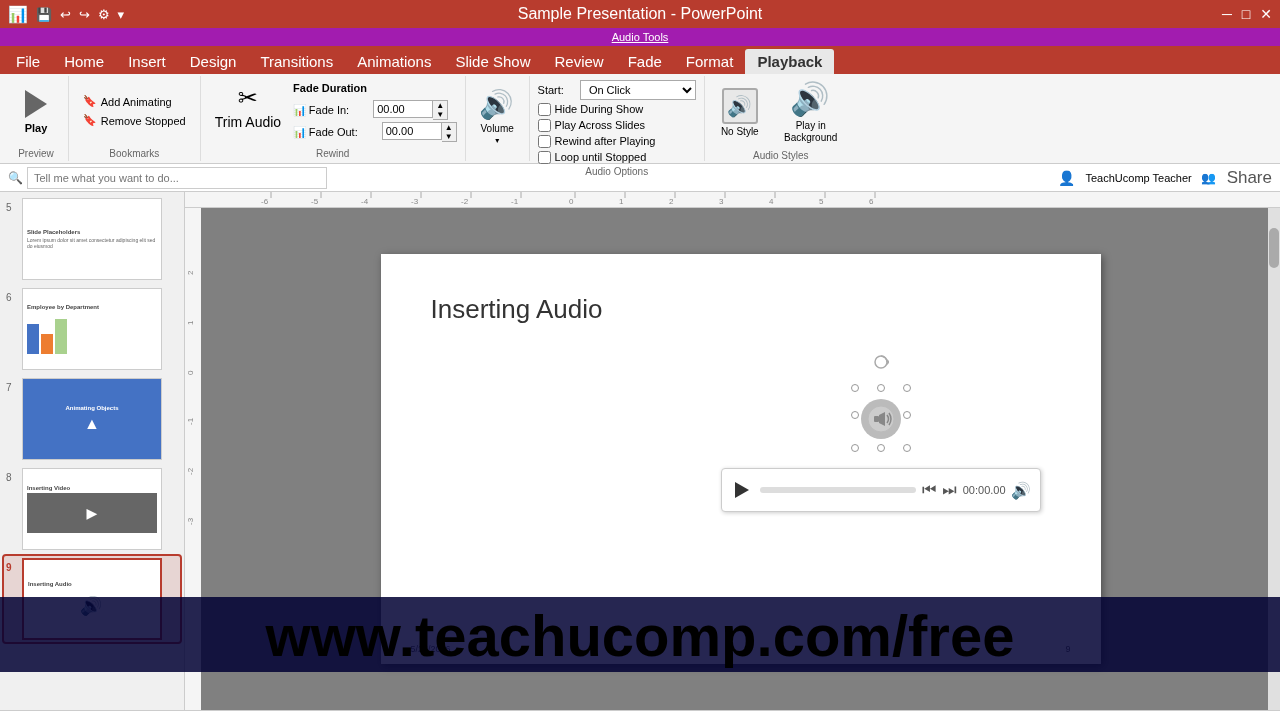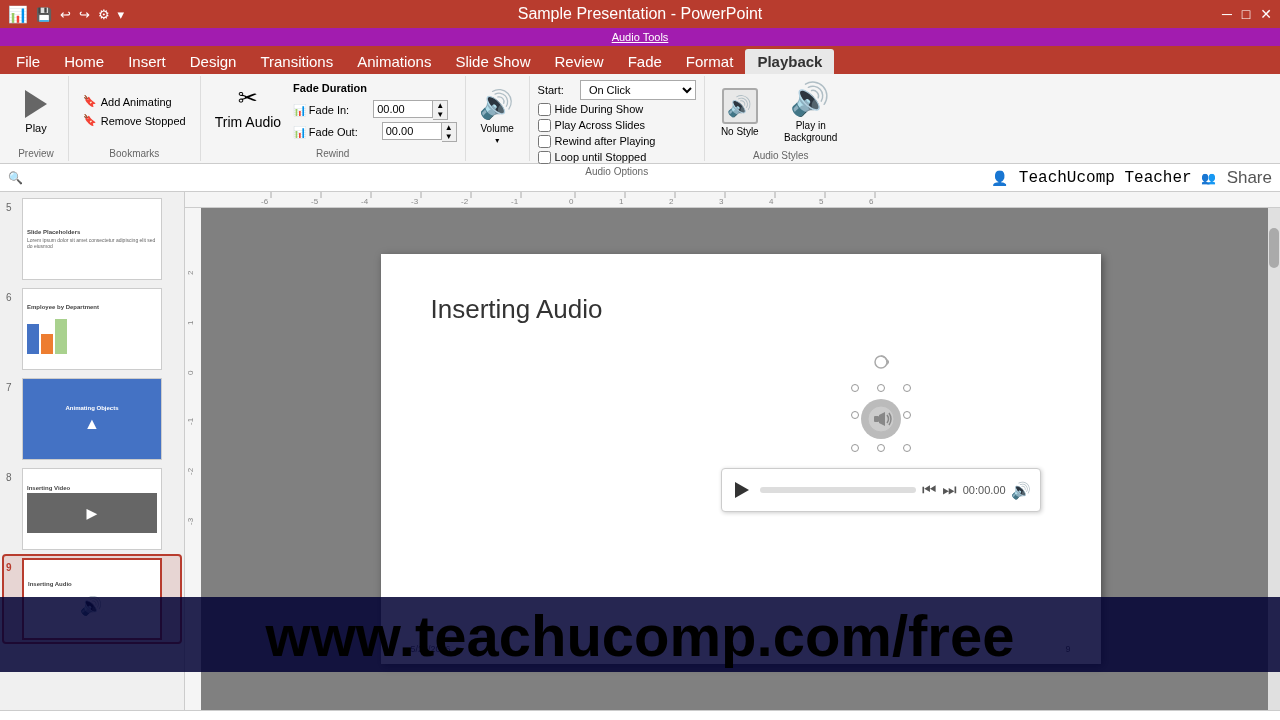--- a/index.html
+++ b/index.html
@@ -516,21 +516,21 @@
 </div>
 
 <div id="ribbon">
 
   <div class="ribbon-group">
     <div class="ribbon-group-content">
       <div class="preview-btn">
         <div class="play-icon-large">
           <div class="play-triangle"></div>
         </div>
-        <span style="font-size:11px;">Play</span>
+        <span style="font-size:11px;font-weight:bold;">Play</span>
       </div>
     </div>
     <div class="ribbon-group-label">Preview</div>
   </div>
 
   <div class="ribbon-group">
     <div class="ribbon-group-content">
       <div class="bookmark-btns">
         <div class="ribbon-btn-small">
           <span>🔖</span>
@@ -644,23 +644,24 @@
         </div>
       </div>
     </div>
     <div class="ribbon-group-label">Audio Styles</div>
   </div>
 
 </div>
 
 <div id="search-bar">
   <span>🔍</span>
+  <input id="search-input" type="text" placeholder="Tell me what you want to do..." style="flex: 1 1 0%; max-width: 300px; border: 1px solid rgb(204, 204, 204); padding: 2px 6px; font-size: 11px; height: 22px;">
   <div style="margin-left:auto; display:flex; align-items:center; gap:10px;">
     <span style="font-size:14px;">👤</span>
-    <span style="font-size:16px;font-family:Liberation Mono, monospace;">TeachUcomp Teacher</span>
+    <span style="font-size:11px;">TeachUcomp Teacher</span>
     <span style="font-size:12px;">👥</span>
     <span style="font-size:17px; cursor:pointer; color:#555;">Share</span>
   </div>
 </div>
 
 <div id="main-area">
 
   <div id="slide-panel">
 
     <div class="slide-thumb">

